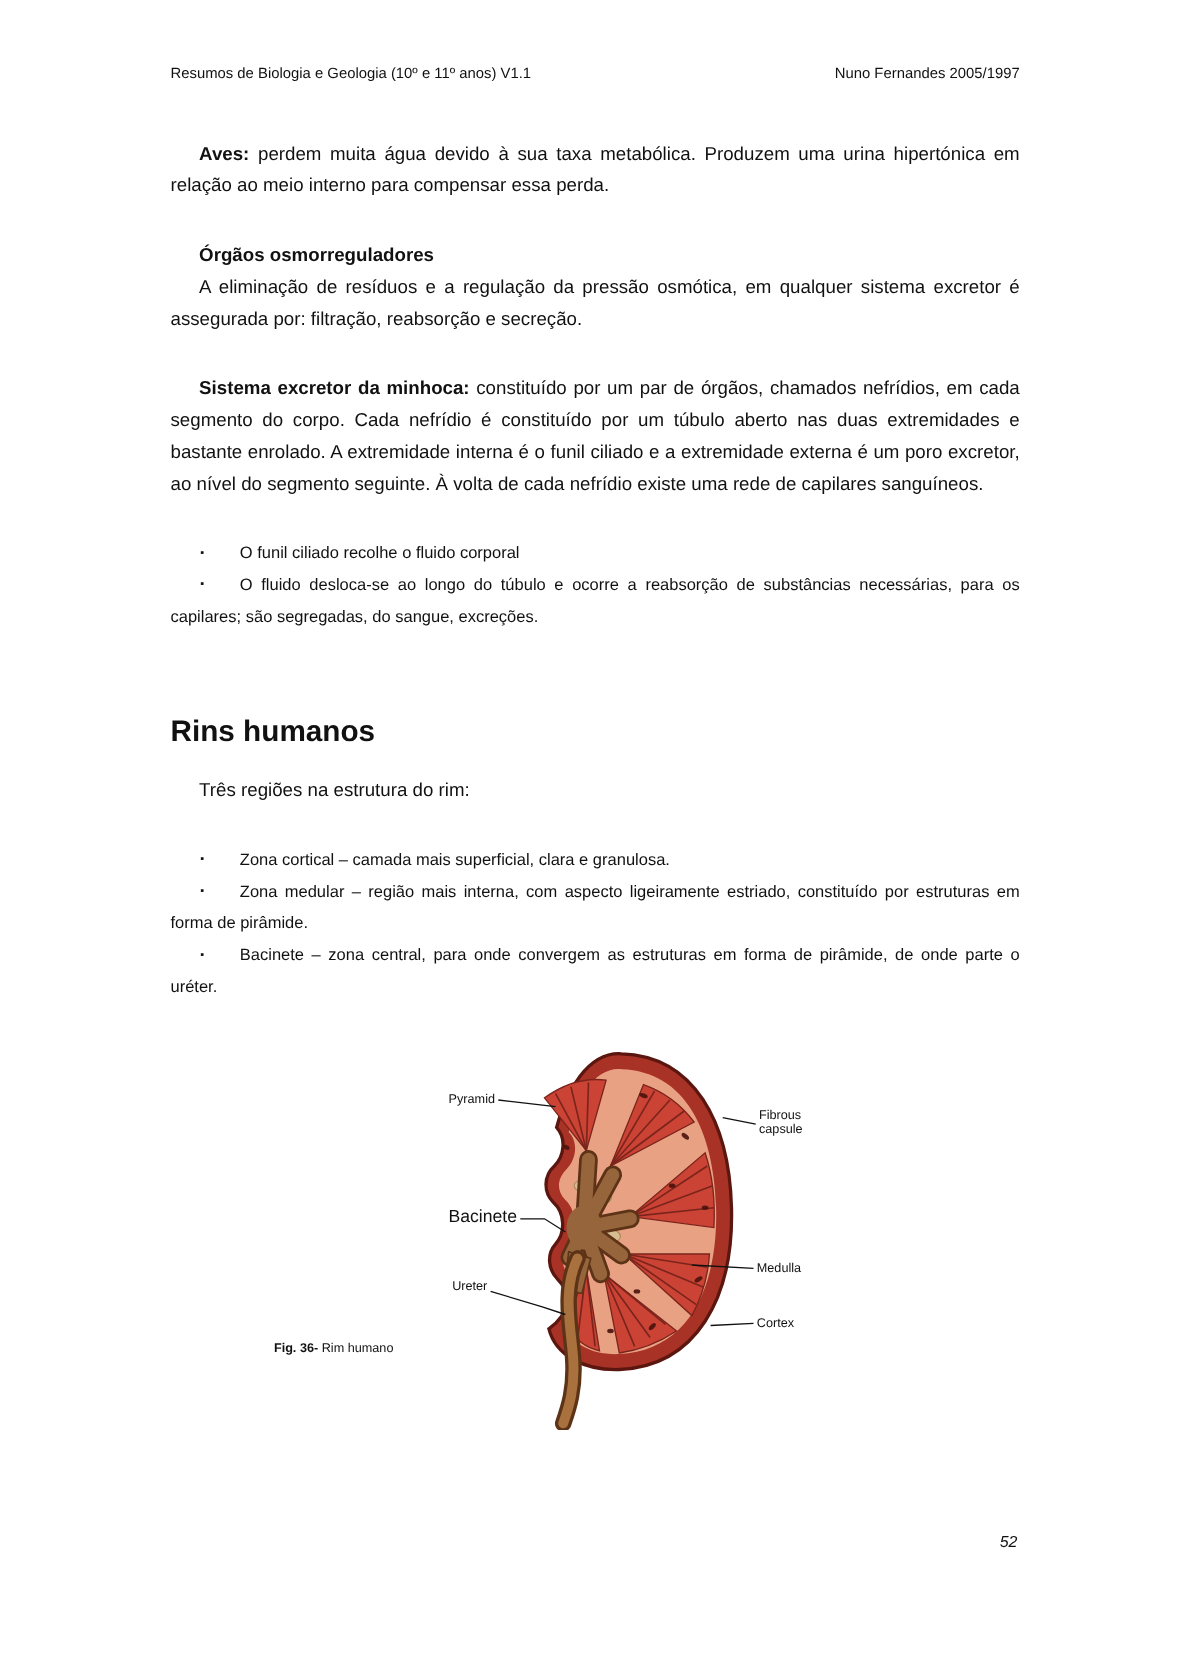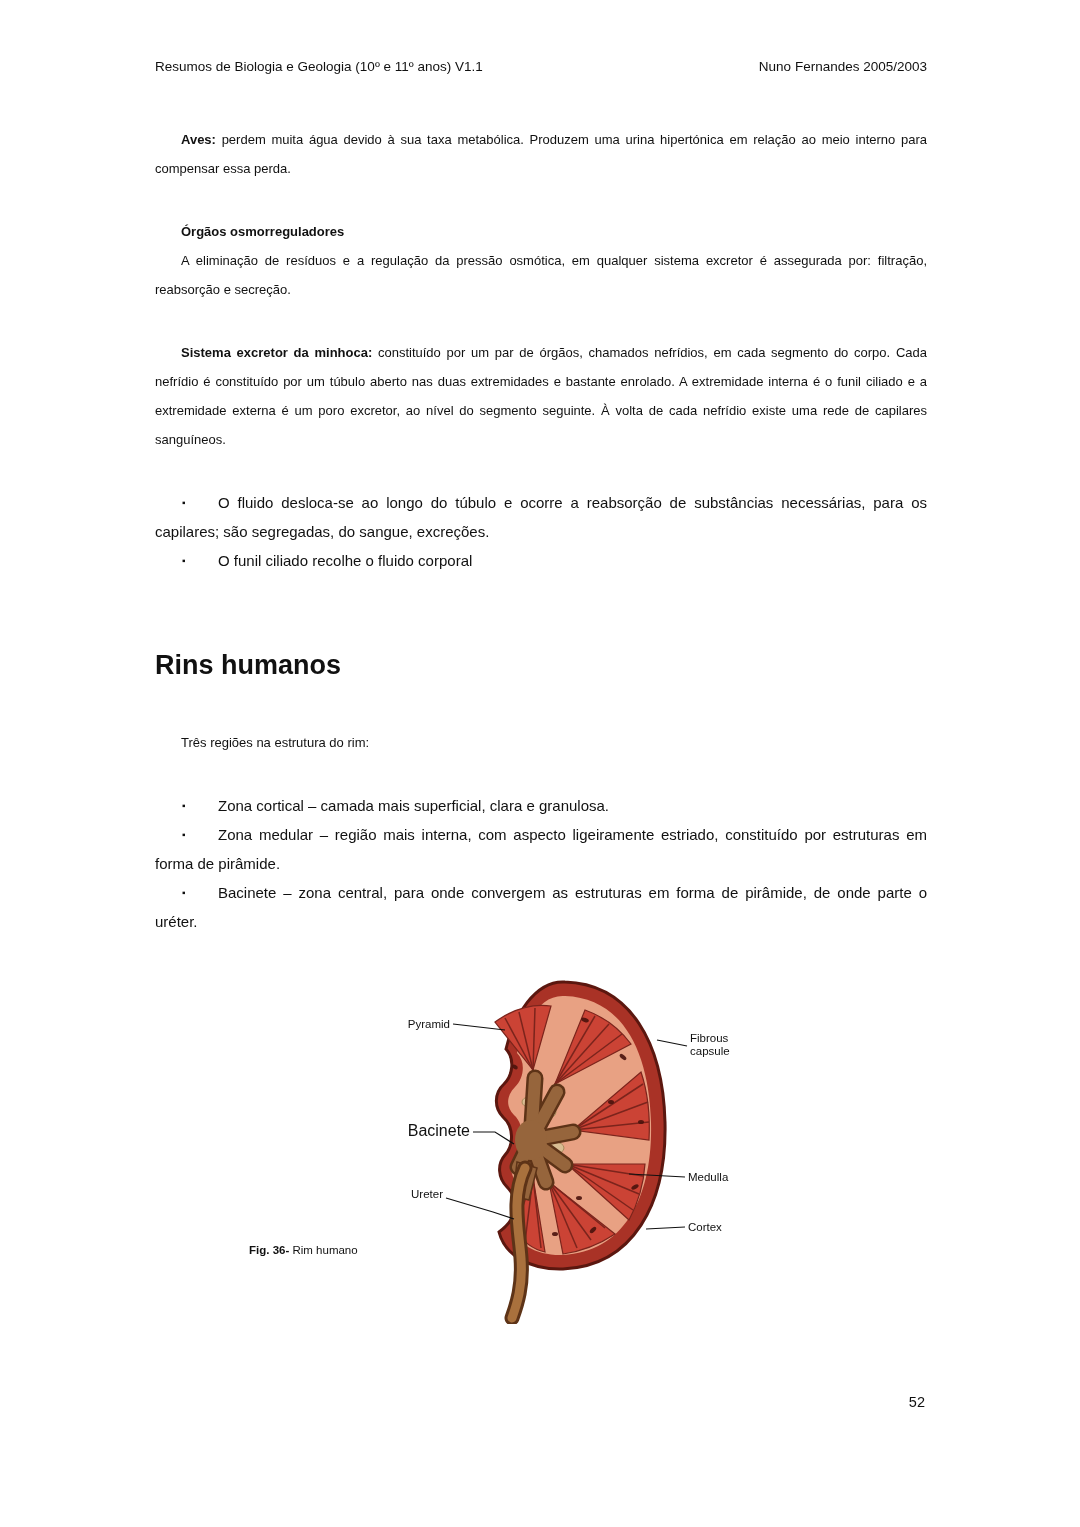--- a/index.html
+++ b/index.html
@@ -1,60 +1,60 @@
 <!DOCTYPE html>
 <html><head>
 <meta charset="utf-8">
 <style>
   html,body{margin:0;padding:0;background:#ffffff;}
   .page{position:relative;width:1080px;height:1527px;background:#fff;overflow:hidden;
         font-family:"Liberation Sans",sans-serif;color:#111;}
   .content{position:absolute;inset:0;padding:58px 153px 0 155px;box-sizing:border-box;}
   .doc-header{display:flex;justify-content:space-between;font-size:13.5px;line-height:17px;margin-bottom:50px;align-items:flex-end;}
-  .para{font-size:13px;line-height:29px;text-align:justify;margin:0;}
+  .para{font-size:17px;line-height:29px;text-align:justify;margin:0;}
   .indent{text-indent:26px;}
   .mt{margin-top:34px;}
   .subhead{margin-top:34px;font-weight:bold;}
   .b{font-weight:bold;}
   .u{}
   .bullets{margin-top:34px;}
   .bullet{font-size:15px;line-height:29px;text-align:justify;margin:0;}
   .marker{display:inline-block;margin-left:27px;width:36px;font-size:10px;vertical-align:2px;}
   .h1{font-size:27px;font-weight:bold;margin:75px 0 0 0;line-height:30px;}
-  .p5{margin-top:48px;}
+  .p5{margin-top:24px;}
   .figure{position:relative;width:620px;height:352px;margin:36px 0 0 78px;}
   .figure svg{position:absolute;left:0;top:0;}
   .fig-label{position:absolute;font-size:11.5px;line-height:13px;color:#111;}
   .ra{text-align:right;}
   .bacinete-label{font-size:16px;line-height:18px;}
   .fig-caption{position:absolute;left:0;top:272px;font-size:11.5px;white-space:nowrap;margin-left:16px;}
-  .page-number{position:absolute;right:155px;top:1394px;font-size:14.5px;}
+  .page-number{position:absolute;right:155px;top:1394px;font-size:14.5px;font-style:italic;}
 </style>
 </head>
 <body>
 
 <div class="page">
   <div class="content">
 
     <div class="doc-header">
       <span>Resumos de Biologia e Geologia (10º e 11º anos) V1.1</span>
-      <span>Nuno Fernandes 2005/2003</span>
+      <span>Nuno Fernandes 2005/1997</span>
     </div>
 
     <p class="para indent"><span class="b">Aves:</span><span> perdem muita água devido à sua taxa metabólica. Produzem uma urina hipertónica em relação ao meio interno para compensar essa perda.</span></p>
 
     <p class="para indent subhead"><span>Órgãos osmorreguladores</span></p>
 
     <p class="para indent"><span>A eliminação de resíduos e a regulação da pressão osmótica, em qualquer sistema excretor é assegurada por: </span><span class="u">filtração</span><span>, </span><span class="u">reabsorção</span><span> e </span><span class="u">secreção</span><span>.</span></p>
 
     <p class="para indent mt"><span class="b">Sistema excretor da minhoca:</span><span> constituído por um par de órgãos, chamados </span><span class="u">nefrídios</span><span>, em cada segmento do corpo. Cada nefrídio é constituído por um túbulo aberto nas duas extremidades e bastante enrolado. A extremidade interna é o </span><span class="u">funil ciliado</span><span> e a extremidade externa é um </span><span class="u">poro excretor</span><span>, ao nível do segmento seguinte. À volta de cada nefrídio existe uma rede de capilares sanguíneos.</span></p>
 
     <div class="bullets">
+      <p class="bullet"><span class="marker">▪</span><span>O funil ciliado recolhe o fluido corporal</span></p>
       <p class="bullet"><span class="marker">▪</span><span>O fluido desloca-se ao longo do túbulo e ocorre a reabsorção de substâncias necessárias, para os capilares; são segregadas, do sangue, excreções.</span></p>
-      <p class="bullet"><span class="marker">▪</span><span>O funil ciliado recolhe o fluido corporal</span></p>
     </div>
 
 
     <h1 class="h1"><span>Rins humanos</span></h1>
 
     <p class="para indent p5"><span>Três regiões na estrutura do rim:</span></p>
 
     <div class="bullets">
       <p class="bullet"><span class="marker">▪</span><span class="u">Zona cortical</span><span> – camada mais superficial, clara e granulosa.</span></p>
       <p class="bullet"><span class="marker">▪</span><span class="u">Zona medular</span><span> – região mais interna, com aspecto ligeiramente estriado, constituído por estruturas em forma de pirâmide.</span></p>

